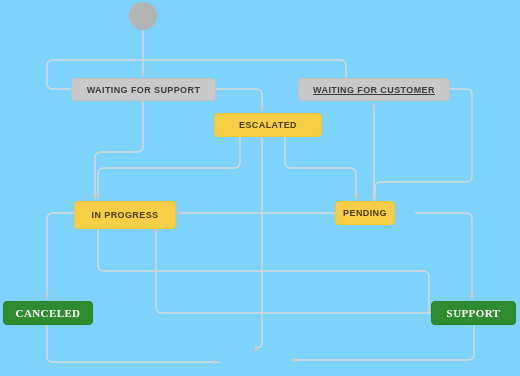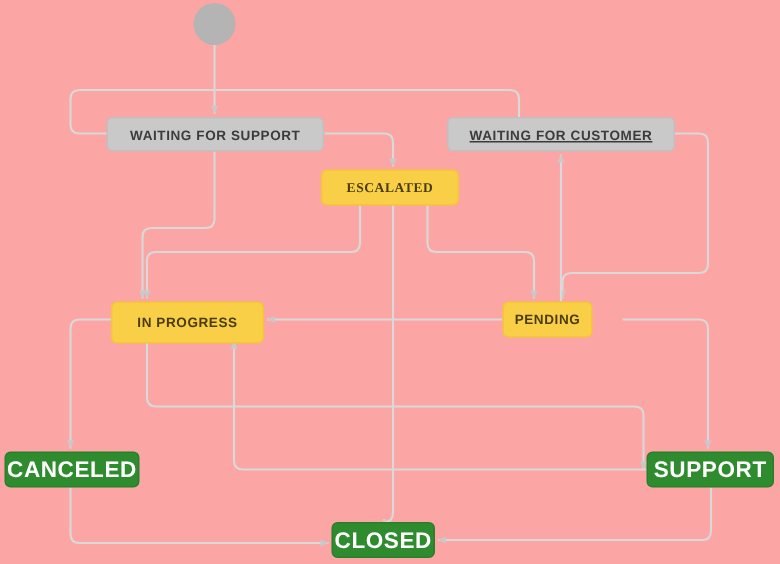--- a/index.html
+++ b/index.html
@@ -1,25 +1,25 @@
 <!DOCTYPE html>
 <html><head>
 <meta charset="utf-8">
 <style>
   html,body{margin:0;padding:0;background:#ffffff;}
   body{font-family:"Liberation Sans",sans-serif;}
-  #canvas{position:relative;width:520px;height:376px;overflow:hidden;background:#fca5a5;}
+  #canvas{position:relative;width:520px;height:376px;overflow:hidden;background:#7dd3fc;}
   #edges{position:absolute;left:0;top:0;width:520px;height:376px;}
   .node{position:absolute;box-sizing:border-box;display:flex;align-items:center;justify-content:center;
         text-align:center;letter-spacing:.4px;font-weight:bold;border-radius:4px;
         -webkit-font-smoothing:antialiased;}
   .node .lbl{display:block;white-space:nowrap;}
   .n-gray{background:#c9c9c9;color:#3b3b3b;border:1px solid #c0c0c0;font-size:9px;}
   .n-yellow{background:#f8cf46;color:#4a3c0a;border:1px solid #f3c832;font-size:9px;}
-  .n-green{background:#2e8b2e;color:#ffffff;border:1px solid #2a7f2a;font-size:15px;}
+  .n-green{background:#2e8b2e;color:#ffffff;border:1px solid #2a7f2a;font-size:11px;font-family:Liberation Serif, serif;}
   .start-node{position:absolute;width:28px;height:28px;border-radius:50%;background:#b4b4b4;}
 </style>
 </head>
 <body>
 
 <div id="canvas">
 
   <svg id="edges" viewBox="0 0 520 376" xmlns="http://www.w3.org/2000/svg">
     <defs>
       <marker id="ah" markerWidth="7" markerHeight="7" refX="5.4" refY="3" orient="auto" markerUnits="userSpaceOnUse">
@@ -65,37 +65,34 @@
   <div class="start-node" style="left:129px;top:2px;"></div>
 
   <div class="node n-gray" style="left:71px;top:78px;width:145px;height:23px;">
     <span class="lbl">WAITING FOR SUPPORT</span>
   </div>
 
   <div class="node n-gray" style="left:298px;top:78px;width:152px;height:23px;text-decoration:underline;">
     <span class="lbl">WAITING FOR CUSTOMER</span>
   </div>
 
-  <div class="node n-yellow" style="left:214px;top:113px;width:92px;height:24px;font-family:Liberation Serif, serif;">
+  <div class="node n-yellow" style="left:214px;top:113px;width:108px;height:24px;">
     <span class="lbl">ESCALATED</span>
   </div>
 
   <div class="node n-yellow" style="left:74px;top:201px;width:102px;height:28px;">
     <span class="lbl">IN PROGRESS</span>
   </div>
 
   <div class="node n-yellow" style="left:335px;top:201px;width:60px;height:24px;">
     <span class="lbl">PENDING</span>
   </div>
 
   <div class="node n-green" style="left:3px;top:301px;width:90px;height:24px;">
     <span class="lbl">CANCELED</span>
   </div>
 
   <div class="node n-green" style="left:431px;top:301px;width:85px;height:24px;">
     <span class="lbl">SUPPORT</span>
   </div>
 
-  <div class="node n-green" style="left:221px;top:348px;width:69px;height:24px;">
-    <span class="lbl">CLOSED</span>
-  </div>
 
 </div>
 
 </body></html>

